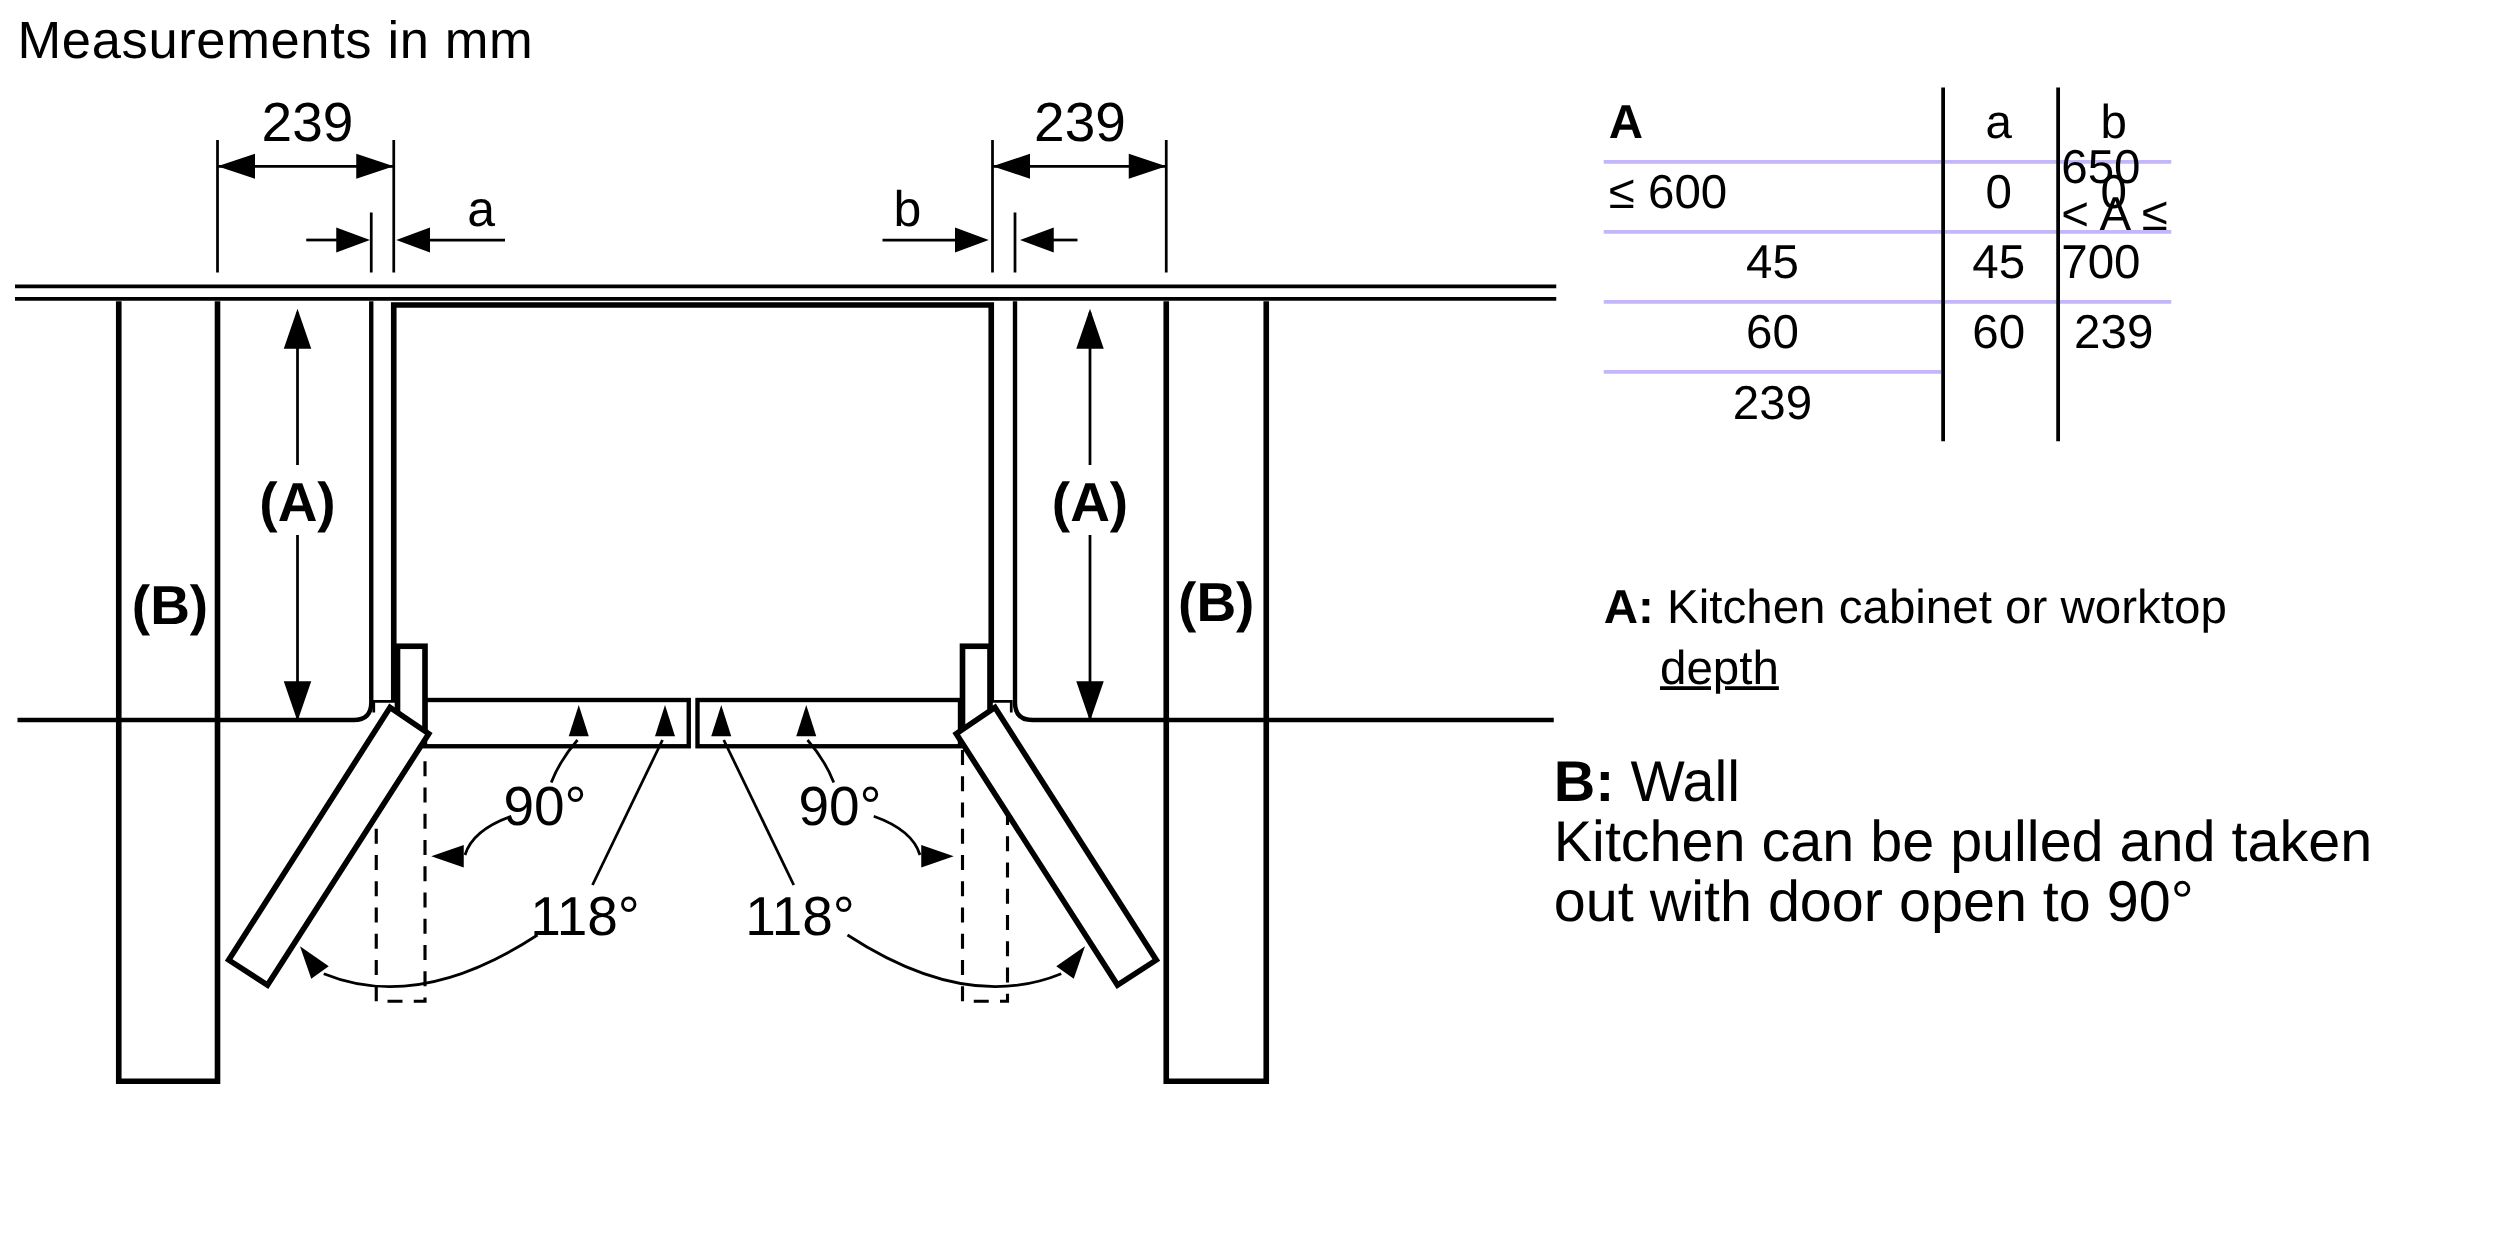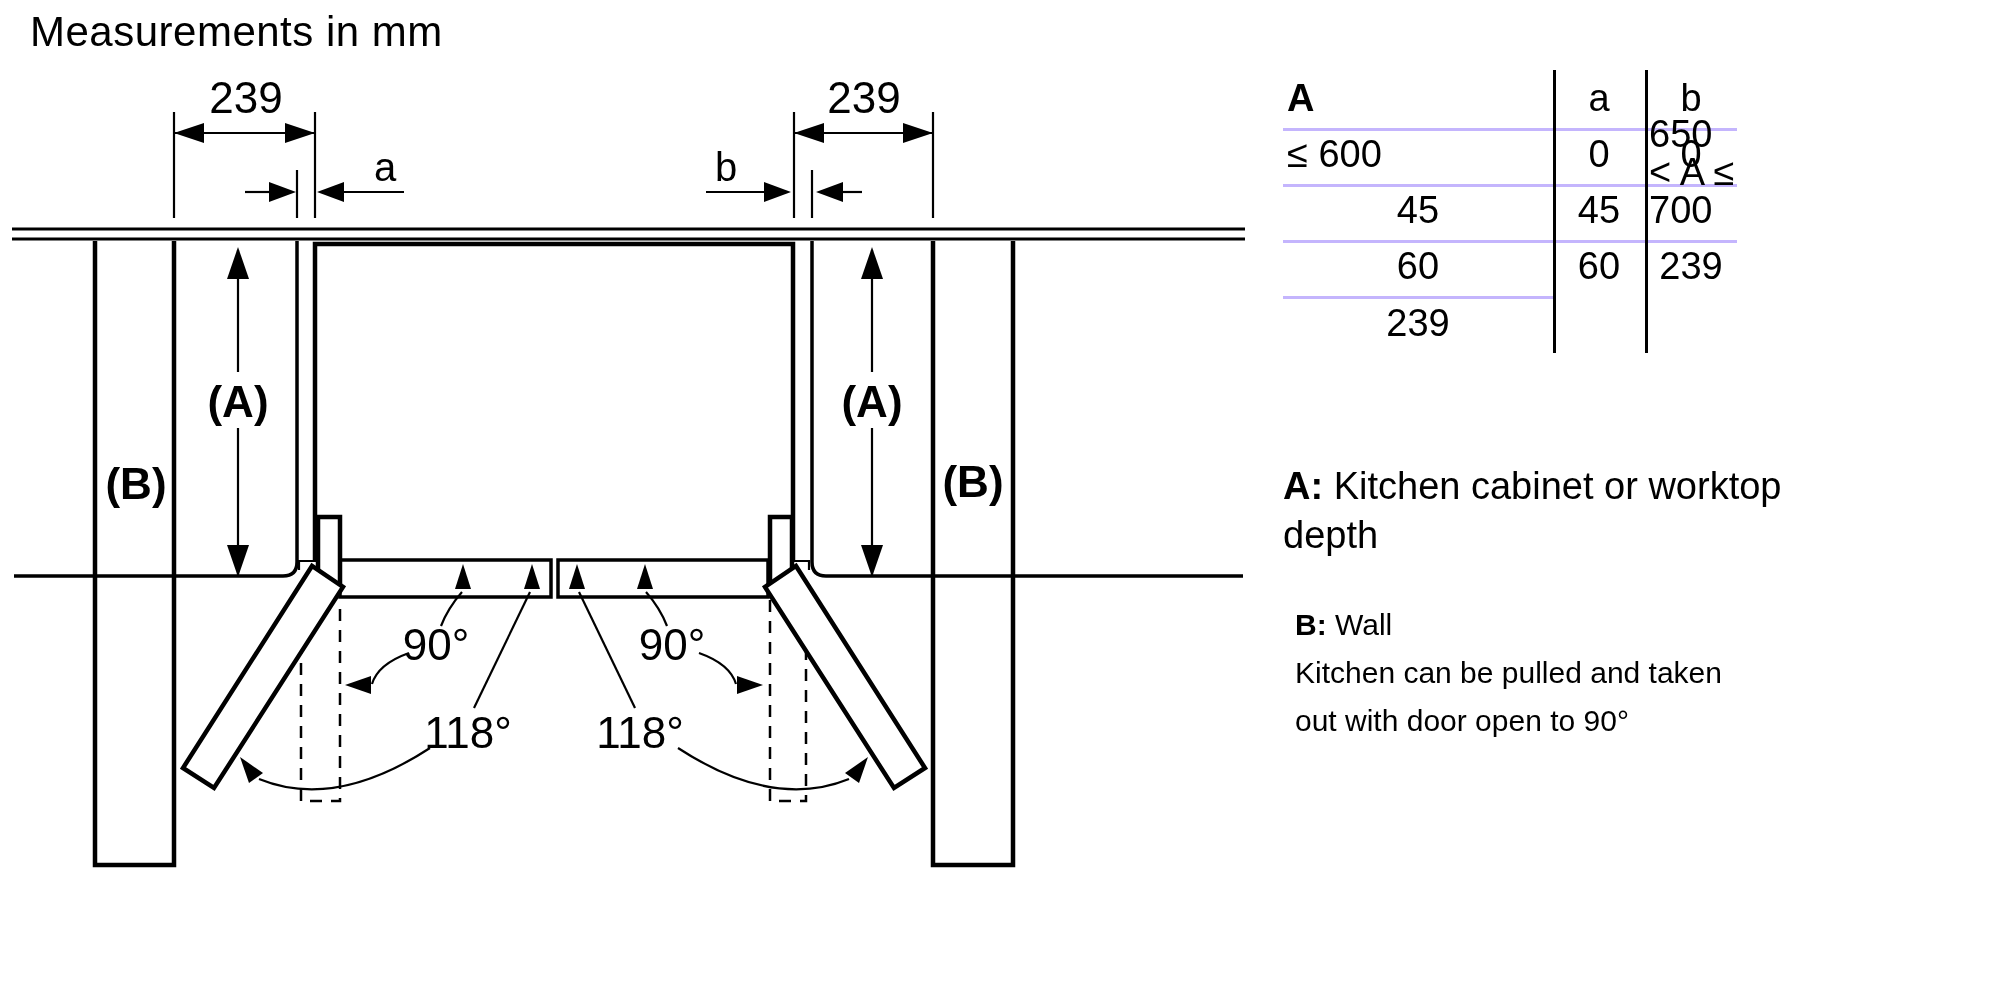--- a/index.html
+++ b/index.html
@@ -3,44 +3,44 @@
 <meta charset="utf-8">
 <style>
   html,body{margin:0;padding:0;}
   body{
     width:2000px;height:1000px;background:#ffffff;position:relative;
     font-family:"Liberation Sans", sans-serif;color:#000;overflow:hidden;
     -webkit-font-smoothing:antialiased;
   }
   #diagram-svg{position:absolute;left:0;top:0;}
   .page-title{
-    position:absolute;left:30px;top:8px;font-size:42px;letter-spacing:0.5px;
+    position:absolute;left:14px;top:8px;font-size:42px;letter-spacing:0.5px;
   }
   
   .spec-table{
     position:absolute;left:1283px;top:70px;width:456px;
     display:grid;grid-template-columns:270px 92px 92px;
     grid-template-rows:58px 56px 56px 56px 57px;
     font-size:38px;line-height:1;
   }
   .spec-table .cell{
     display:flex;align-items:flex-end;padding-bottom:11px;box-sizing:border-box;
   }
   .spec-table .cell.center{justify-content:center;}
   .spec-table .cell.rowhead{padding-left:4px;}
   .spec-table .hdr{font-weight:bold;}
   .spec-table .rule-row{border-top:3px solid #c4b5fd;}
   .vline{position:absolute;top:0;width:3px;height:283px;background:#000;}
   .vline.v1{left:270px;}
   .vline.v2{left:362px;}
   
   .legend-a{position:absolute;left:1283px;top:462px;font-size:38px;line-height:49px;}
-  .legend-b{position:absolute;left:1295px;top:601px;font-size:30px;line-height:48px;}
+  .legend-b{position:absolute;left:1243px;top:601px;font-size:46px;line-height:48px;}
   .legend-key{font-weight:bold;}
-  .indent{}
+  .indent{margin-left:45px;text-decoration:underline;}
   
   .ln{stroke:#000;fill:none;}
   .w3{stroke-width:3px;}
   .w35{stroke-width:3.5px;}
   .w45{stroke-width:4.5px;}
   .thin{stroke-width:2.2px;}
   .fillwhite{fill:#ffffff;}
   .dash{stroke:#000;fill:none;stroke-width:2.5px;stroke-dasharray:12 9;}
   .ah{fill:#000;stroke:none;}
   .dimtext{font-size:44px;text-anchor:middle;fill:#000;}

